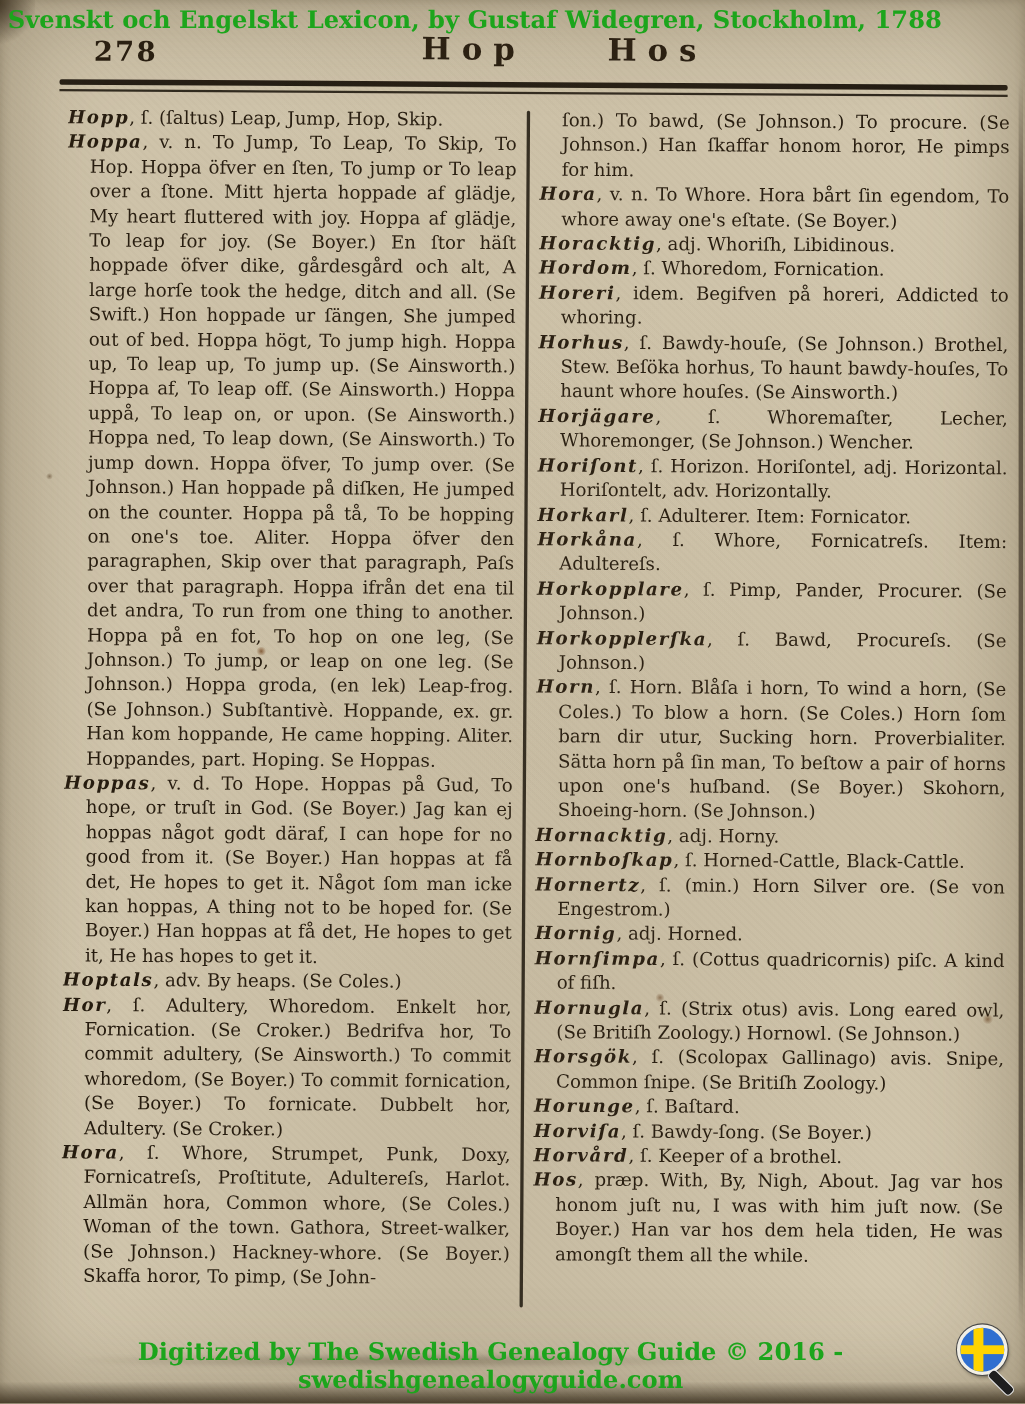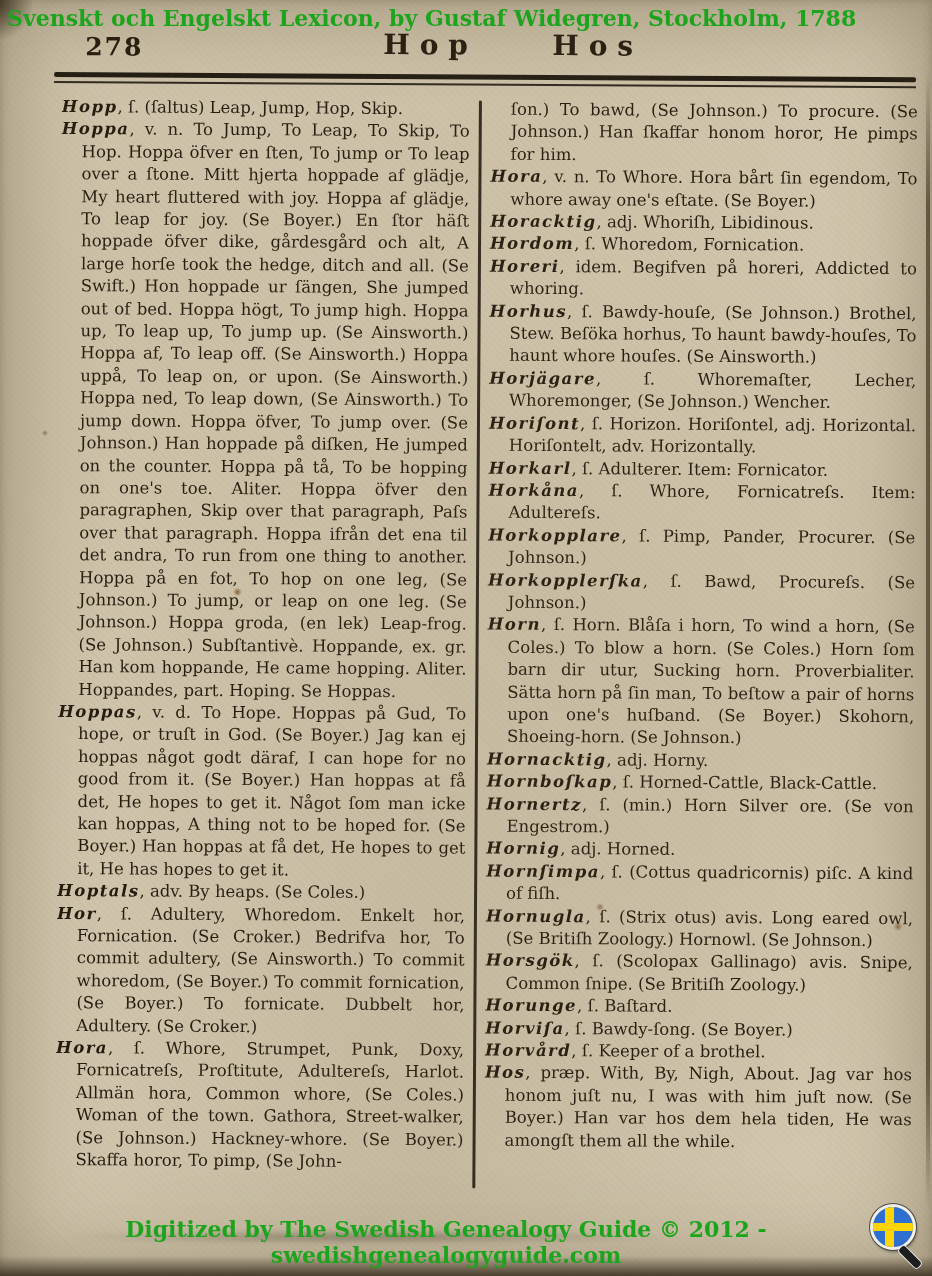--- a/index.html
+++ b/index.html
@@ -148,21 +148,21 @@
         <p class="entry"><span class="hw">Horviſa</span><span class="ebody">, ſ. Bawdy-ſong. (Se Boyer.)</span></p>
 
         <p class="entry"><span class="hw">Horvård</span><span class="ebody">, ſ. Keeper of a brothel.</span></p>
 
         <p class="entry"><span class="hw">Hos</span><span class="ebody">, præp. With, By, Nigh, About. Jag var hos honom juſt nu, I was with him juſt now. (Se Boyer.) Han var hos dem hela tiden, He was amongſt them all the while.</span></p>
       </div>
   </div>
 </div>
 
 <div class="banner" style="color: rgb(28, 165, 28);">Svenskt och Engelskt Lexicon, by Gustaf Widegren, Stockholm, 1788</div>
-<div class="footer-credit" style="color: rgb(28, 165, 28);">Digitized by The Swedish Genealogy Guide © 2012 - swedishgenealogyguide.com</div>
+<div class="footer-credit" style="color: rgb(28, 165, 28);">Digitized by The Swedish Genealogy Guide © 2016 - swedishgenealogyguide.com</div>
 
 <div class="mag">
   <div class="lens" style="background: rgb(47, 111, 208);">
     <div class="cross-v" style="background: rgb(255, 212, 0);"></div>
     <div class="cross-h" style="background: rgb(255, 212, 0);"></div>
   </div>
   <div class="handle"></div>
 </div>
 
 <div class="stain s1"></div>

